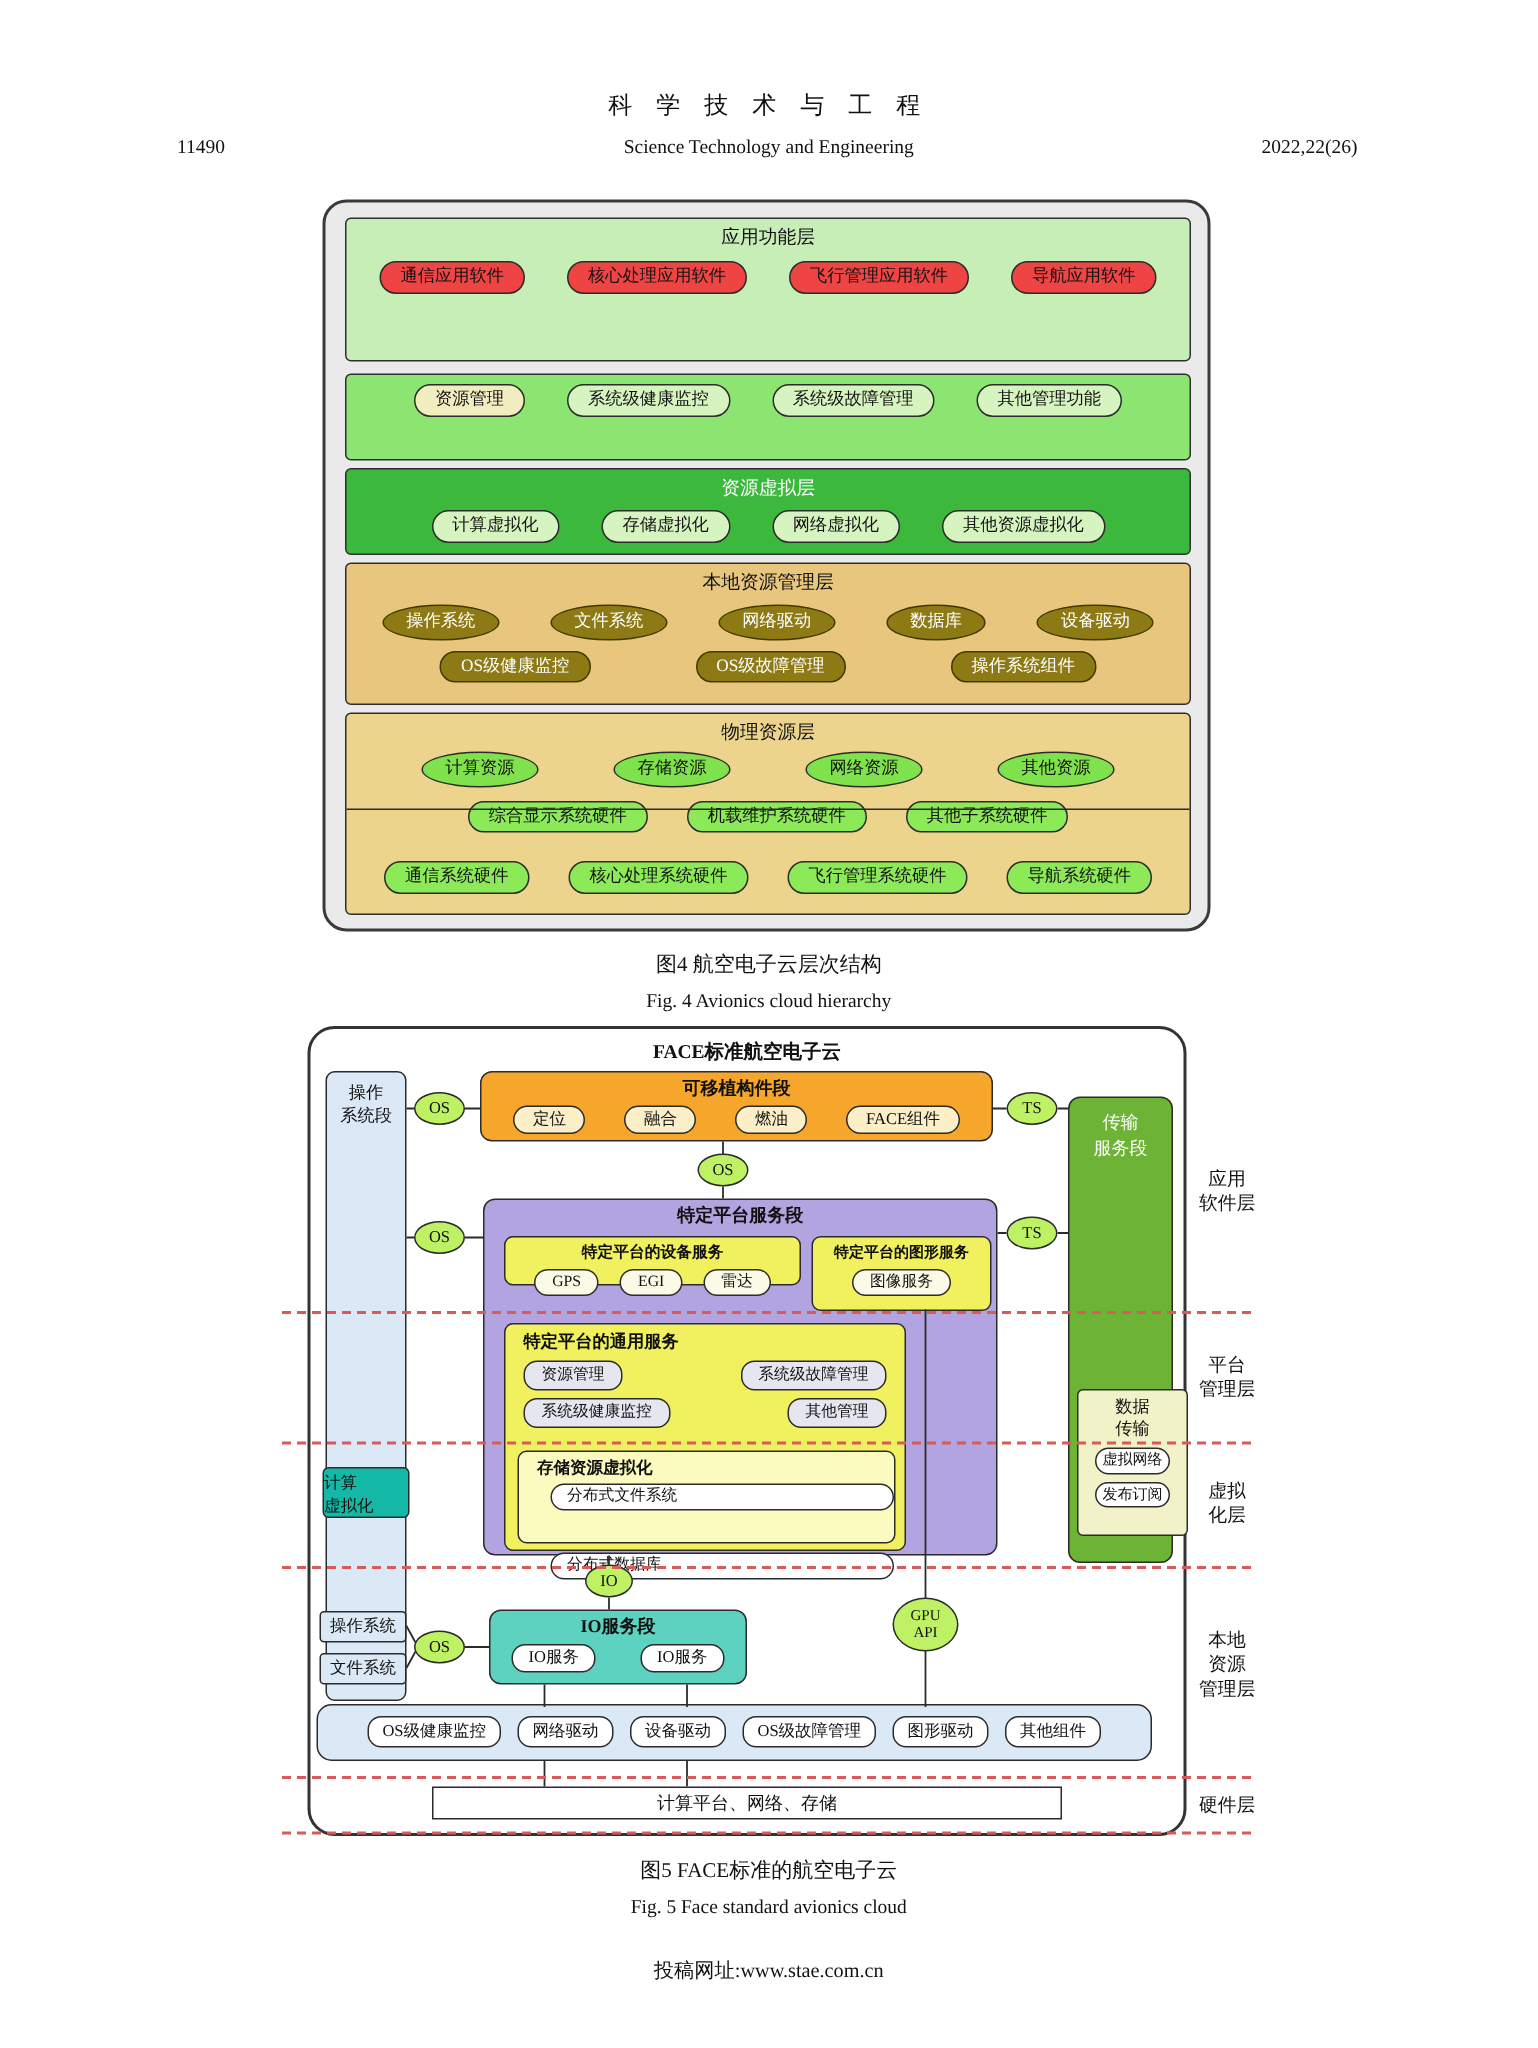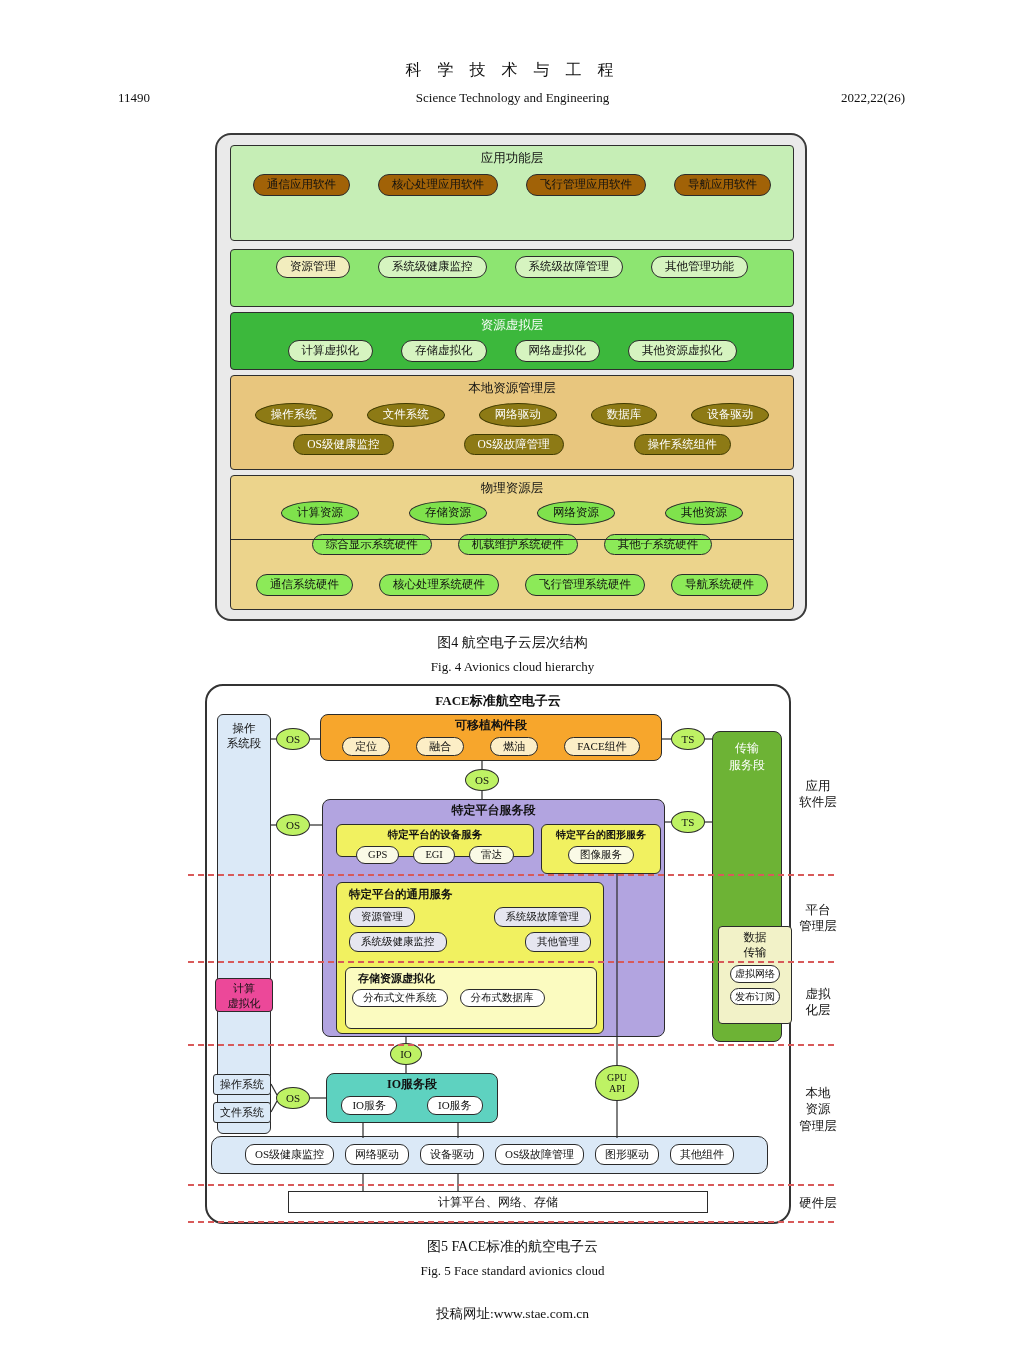--- a/index.html
+++ b/index.html
@@ -36,21 +36,21 @@
   }
   .f4-layer { position:absolute; left:13px; width:564px; border:1.2px solid #2e2e2e; border-radius:4px; }
   .f4-title { text-align:center; font-size:12.5px; padding-top:4px; }
   .f4-row   { display:flex; justify-content:center; gap:28px; }
   #f4-app      { top:10px;  height:96px;  background:#c6eeb6; }
   #f4-platform { top:114px; height:58px;  background:#8de571; }
   #f4-virtual  { top:177px; height:58px;  background:#3cb83c; }
   #f4-virtual .f4-title { color:#ffffff; }
   #f4-local    { top:240px; height:95px;  background:#e8c67e; }
   #f4-physical { top:340px; height:135px; background:#ecd48c; }
-  .p-l1 { background:#a16207; }
+  .p-l1 { background:#ef4444; }
   .p-l2 { background:#d6f4c0; }
   #f4-row-platform .pill:first-child { background:#f2edbe; }
   .p-l3 { background:#d6f4c0; }
   .node-dark { background:#8d7a15; color:#fff; border-color:#3f3a00; }
   .p-l5e { background:#7fe24c; }
   .p-l5  { background:#8cea58; }
   #f4-divider { position:absolute; left:0; right:0; top:63px; border-top:1.5px solid #2b2b2b; }
 
   .fig-cap-cn { font-size:14px; }
   .fig-cap-en { font-size:13px; }
@@ -80,24 +80,24 @@
   #f5-device   { left:13px;  top:24px; width:198px; height:33px; }
   #f5-graphics { left:218px; top:24px; width:120px; height:50px; }
   #f5-common   { left:13px;  top:82px; width:268px; height:152px; }
   .ybox-title { text-align:center; font-weight:bold; font-size:10.5px; margin-top:3px; white-space:nowrap; }
   .ybox-title-left { font-weight:bold; font-size:11.5px; padding:4px 0 0 12px; }
   .p-cream { background:#fafae6; border-radius:9px; font-size:10.5px; padding:1px 11px; }
   .p-gray  { background:#e6e6f0; border-radius:9px; font-size:10.5px; padding:2px 11px; }
   .p-white { background:#ffffff; border-radius:9px; font-size:10.5px; padding:1px 10px; }
   .common-row { display:flex; justify-content:space-between; padding:0 12px; margin-top:5px; }
   #f5-storage { left:8px; top:84px; width:252px; height:62px; background:#fbfbc0; border:1px solid #2b2b2b; border-radius:6px; position:absolute; }
-  #f5-storage .f5-row { justify-content:flex-start; padding-left:6px; gap:12px; }
+  #f5-storage .f5-row { justify-content:flex-start; padding-left:21px; gap:28px;flex-direction:column; }
   #f5-datatransfer { left:511px; top:240px; width:74px; height:98px; background:#f2f2c8; border-radius:4px; text-align:center; font-size:11.5px; padding-top:3px; color:#111; }
   #f5-datatransfer .p-white { display:block; width:fit-content; margin:5px auto 0; font-size:10px; padding:1px 4px; }
-  #f5-compute { left:8px; top:292px; width:58px; height:34px; background:#ec4899; border-radius:4px; text-align:center; font-size:11px; padding-top:2px; }
+  #f5-compute { left:8px; top:292px; width:58px; height:34px; background:#14b8a6; border-radius:4px; font-size:11px; padding-top:2px; }
   #f5-iosegment { left:119px; top:387px; width:172px; height:50px; background:#5ed2c0; border-radius:8px; }
   #f5-iosegment .f5-row { gap:30px; }
   #f5-osbox { left:6px; top:388px; width:58px; height:21px; background:#dbe9f7; border-radius:3px; text-align:center; font-size:11px; line-height:19px; }
   #f5-fsbox { left:6px; top:416px; width:58px; height:21px; background:#dbe9f7; border-radius:3px; text-align:center; font-size:11px; line-height:19px; }
   #gpu-conn { left:388px; top:379px; width:44px; height:36px; font-size:10px; line-height:1.15; text-align:center; }
   #f5-strip { left:4px; top:450px; width:557px; height:38px; background:#dbe9f7; border-radius:10px; }
   #f5-strip .f5-row { gap:11px; margin-top:7px; }
   #f5-strip .pill { font-size:11px; padding:2px 9px; border-radius:9px; background:#fff; }
   #f5-hw { left:81px; top:505px; width:420px; height:22px; background:#fff; text-align:center; font-size:12px; line-height:20px; }
 

